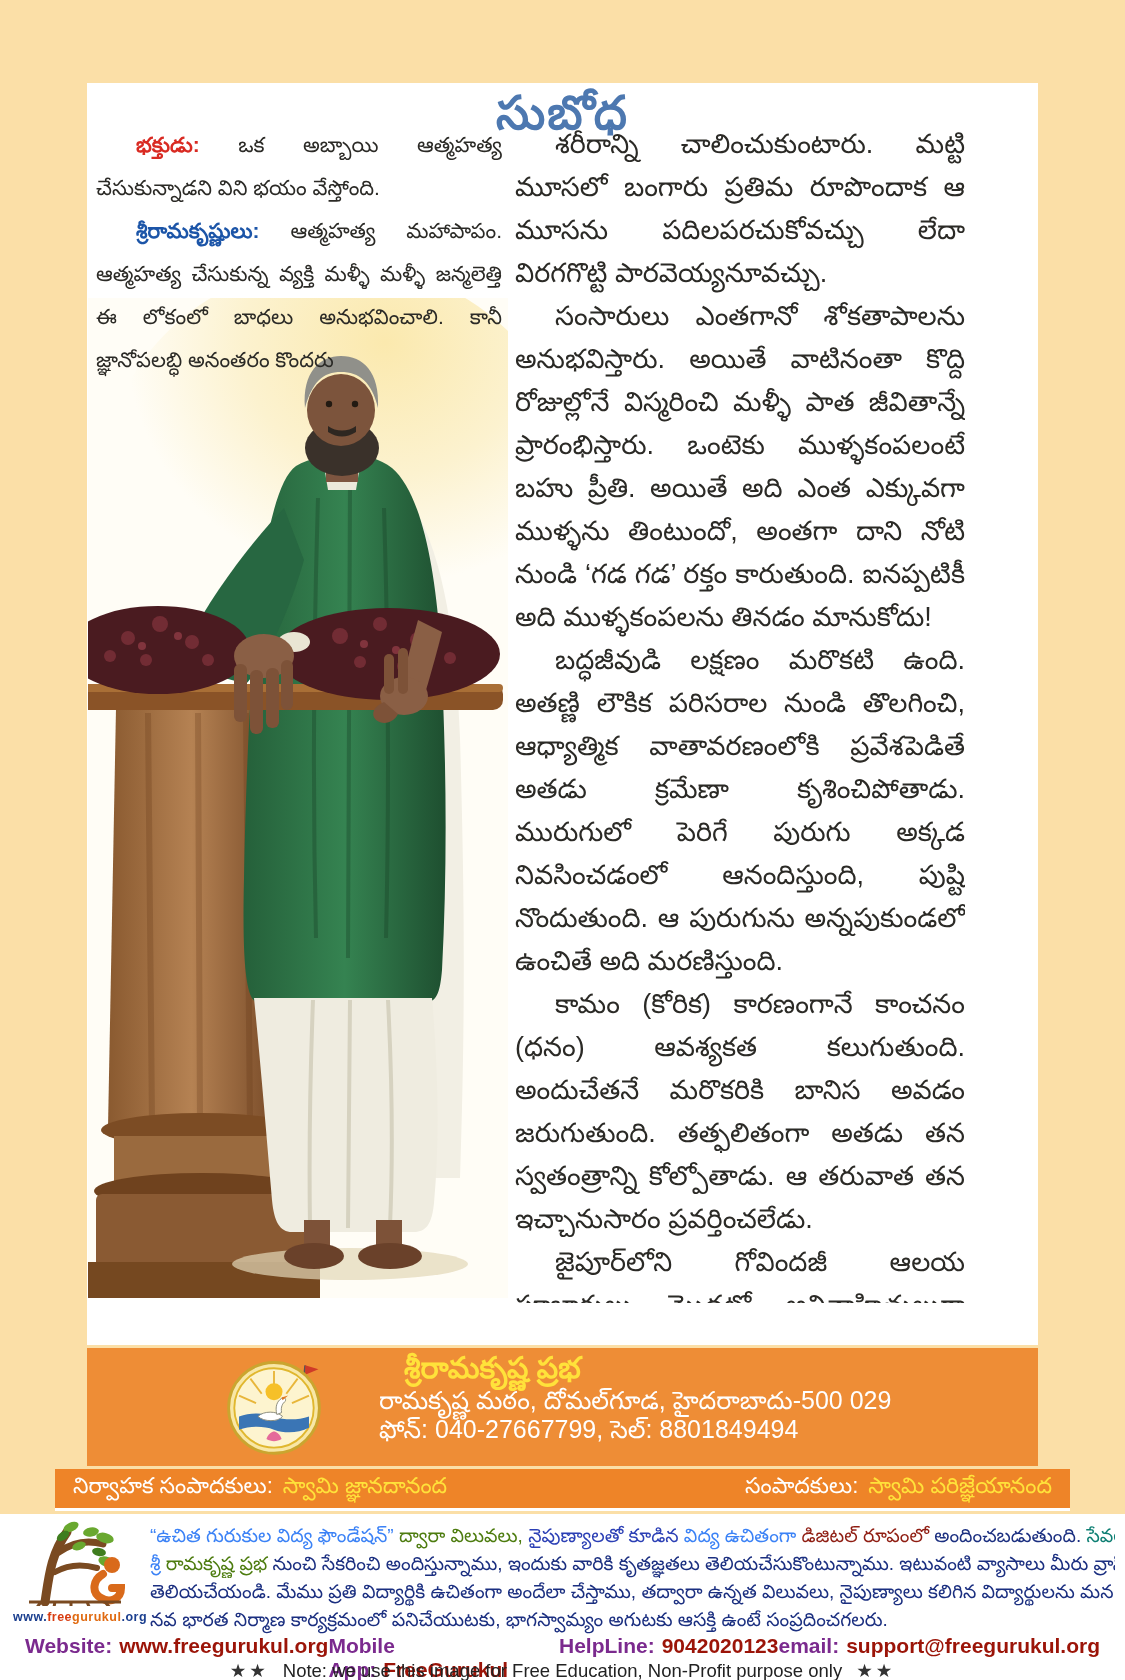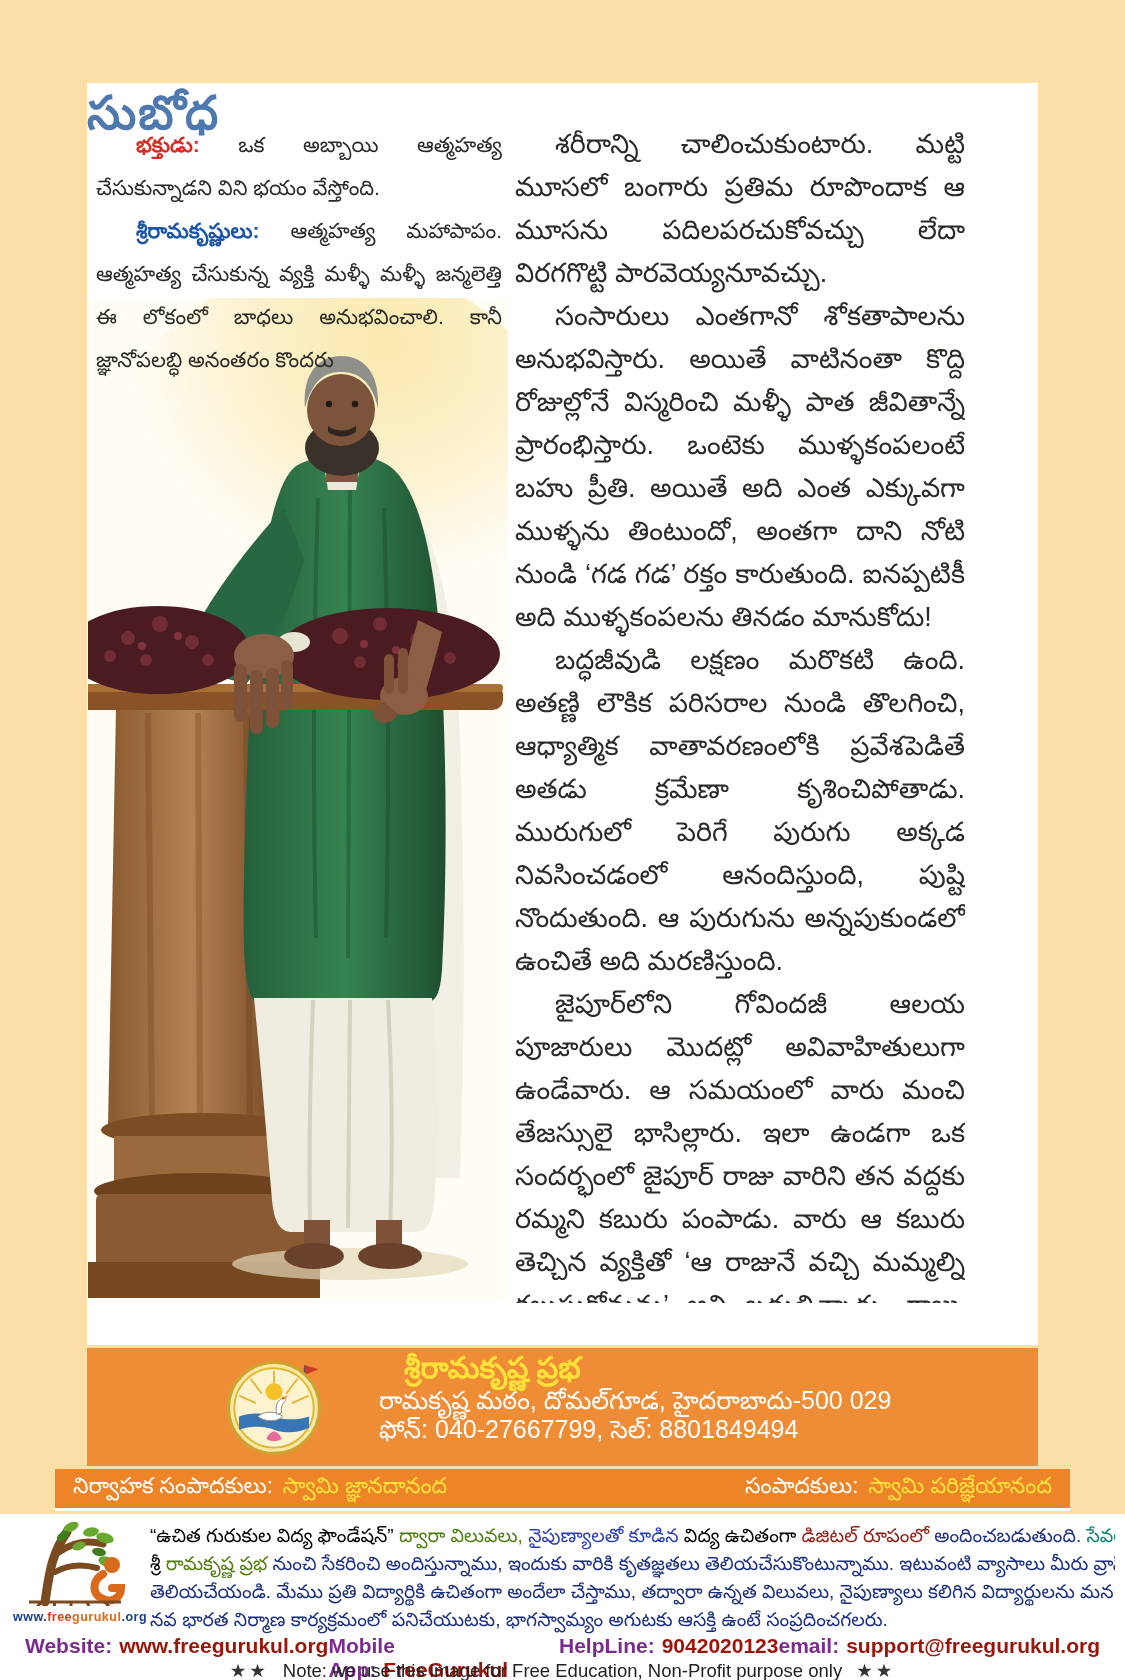--- a/index.html
+++ b/index.html
@@ -4,21 +4,21 @@
 <style>
   * { margin:0; padding:0; box-sizing:border-box; }
   html,body { background:#e8e0d0; }
   body { font-family:"Liberation Sans","DejaVu Sans",sans-serif; }
   .page { position:relative; width:1125px; height:1680px; margin:0 auto;
           background:#fbdfa7; overflow:hidden; }
 
   
   .card { position:absolute; left:87px; top:83px; width:951px; height:1262px;
           background:#ffffff; }
-  .page-title { position:absolute; left:0; top:2px; width:100%; 
+  .page-title { position:absolute; left:0; top:2px; width:100%; text-align:center;
           font-size:47px; font-weight:bold; color:#4d78b0; letter-spacing:2px; }
 
   .col-left { position:absolute; left:9px; top:40px; width:406px; z-index:2;
           font-size:21px; line-height:43px; color:#2b2a26; text-align:justify; }
   .col-left p { text-indent:40px; }
   .lbl { font-weight:bold; }
   .lbl.red { color:#d92a22; }
   .lbl.blue { color:#1c55a8; }
 
   .col-right { position:absolute; left:428px; top:40px; width:450px; height:1180px;
@@ -47,21 +47,21 @@
 
   
   .foundation { position:absolute; left:0; top:1514px; width:1125px; height:166px;
           background:#ffffff; }
   .fg-logo { position:absolute; left:10px; top:4px; width:140px; text-align:center; }
   .fg-url { font-size:12.5px; font-weight:bold; letter-spacing:0.5px; white-space:nowrap; }
   .f-lines { position:absolute; left:150px; top:8px; width:965px; }
   .f-line { height:28px; line-height:28px; font-size:19px; white-space:nowrap;
           overflow:hidden; color:#1b2f80; }
   .seg {}
-  .c-green { color:#000000; } .c-magenta { color:#4d7c0f; } .c-blue { color:#2b3fb5; }
+  .c-green { color:#3b82f6; } .c-magenta { color:#4d7c0f; } .c-blue { color:#2b3fb5; }
   .c-maroon { color:#8f1d12; } .c-navy { color:#1b2f80;margin-top:44px; } .c-teal { color:#0e7f73; }
   .c-lblue { color:#1b3f8f; } .c-lred { color:#d83c10; } .c-lorange { color:#e06a10; }
 
   .links-bar { position:absolute; left:25px; top:120px; width:1075px; display:flex;
           justify-content:space-between; font-size:21px; font-weight:bold; }
   .link-label { color:#7b2a8e; }
   .link-value { color:#9b1408; margin-left:7px; }
 
   .note-line { position:absolute; left:0; top:146px; width:1125px; text-align:center;
           font-size:18.5px; color:#222222; }
@@ -189,20 +189,21 @@
           </g>
         </g>
       </svg>
     </div>
 
     <div class="col-right">
 
     <p class="para"><span>శరీరాన్ని చాలించుకుంటారు. మట్టి మూసలో బంగారు ప్రతిమ రూపొందాక ఆ మూసను పదిలపరచుకోవచ్చు లేదా విరగగొట్టి పారవెయ్యనూవచ్చు.</span><span class="end-mark"></span></p>
         <p class="para"><span>సంసారులు ఎంతగానో శోకతాపాలను అనుభవిస్తారు. అయితే వాటినంతా కొద్ది రోజుల్లోనే విస్మరించి మళ్ళీ పాత జీవితాన్నే ప్రారంభిస్తారు. ఒంటెకు ముళ్ళకంపలంటే బహు ప్రీతి. అయితే అది ఎంత ఎక్కువగా ముళ్ళను తింటుందో, అంతగా దాని నోటి నుండి ‘గడ గడ’ రక్తం కారుతుంది. ఐనప్పటికీ అది ముళ్ళకంపలను తినడం మానుకోదు!</span><span class="end-mark"></span></p>
         <p class="para"><span>బద్ధజీవుడి లక్షణం మరొకటి ఉంది. అతణ్ణి లౌకిక పరిసరాల నుండి తొలగించి, ఆధ్యాత్మిక వాతావరణంలోకి ప్రవేశపెడితే అతడు క్రమేణా కృశించిపోతాడు. మురుగులో పెరిగే పురుగు అక్కడ నివసించడంలో ఆనందిస్తుంది, పుష్టి నొందుతుంది. ఆ పురుగును అన్నపుకుండలో ఉంచితే అది మరణిస్తుంది.</span><span class="end-mark"></span></p>
+        <p class="para"><span>కామం (కోరిక) కారణంగానే కాంచనం (ధనం) ఆవశ్యకత కలుగుతుంది. అందుచేతనే మరొకరికి బానిస అవడం జరుగుతుంది. తత్ఫలితంగా అతడు తన స్వతంత్రాన్ని కోల్పోతాడు. ఆ తరువాత తన ఇచ్చానుసారం ప్రవర్తించలేడు.</span><span class="end-mark"></span></p>
         <p class="para"><span>జైపూర్‌లోని గోవిందజీ ఆలయ పూజారులు మొదట్లో అవివాహితులుగా ఉండేవారు. ఆ సమయంలో వారు మంచి తేజస్సులై భాసిల్లారు. ఇలా ఉండగా ఒక సందర్భంలో జైపూర్ రాజు వారిని తన వద్దకు రమ్మని కబురు పంపాడు. వారు ఆ కబురు తెచ్చిన వ్యక్తితో ‘ఆ రాజునే వచ్చి మమ్మల్ని కలుసుకోమను’ అని బదులిచ్చారు. రాజు, మంత్రులతో సంప్రతించి ఆ పూజారులకు వివాహాలు చేయించాడు. ఆనాటి నుండి రాజు ఆ పూజారుల కోసం కబురు పంపవలసిన అగత్యం ఏర్పడలేదు. అప్పటి నుండి గృహ నిర్మాణం, పిల్లల అన్నప్రాసన, అక్షరాభ్యాసం – ఇలా ఏదో ఒక కార్యార్థం కోసం ధనం అవసరమై ఆ పూజారులు రాజభవనానికి సదా రాసాగారు. తమకు తామై రాజు వద్దకు వచ్చి, ‘మహారాజా! తమరిని ఆశీర్వదించే నిమిత్తం వచ్చాం. ఆలయంలో పూజించిన పుష్పాలు ఇవిగో, దయతో స్వీకరించండి’ అనేవారు.</span><span class="end-mark"></span></p>
       </div>
   </div>
 
   <div class="contact">
     <div class="emblem">
       <svg viewBox="0 0 110 110" width="104" height="104">
         <line x1="88" y1="12" x2="86" y2="32" stroke="#555" stroke-width="2"></line>
         <path d="M88,12 L102,16 L88,22 Z" fill="#cf3a28"></path>
         <circle cx="55" cy="57" r="48" fill="#f8e7a6" stroke="#caa52f" stroke-width="3"></circle>

